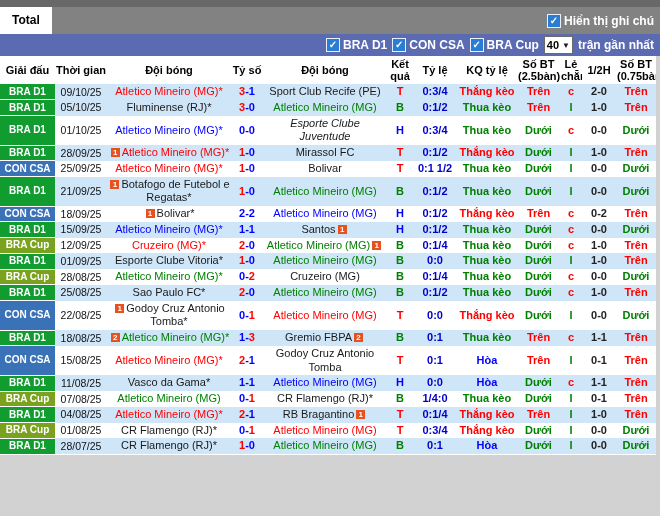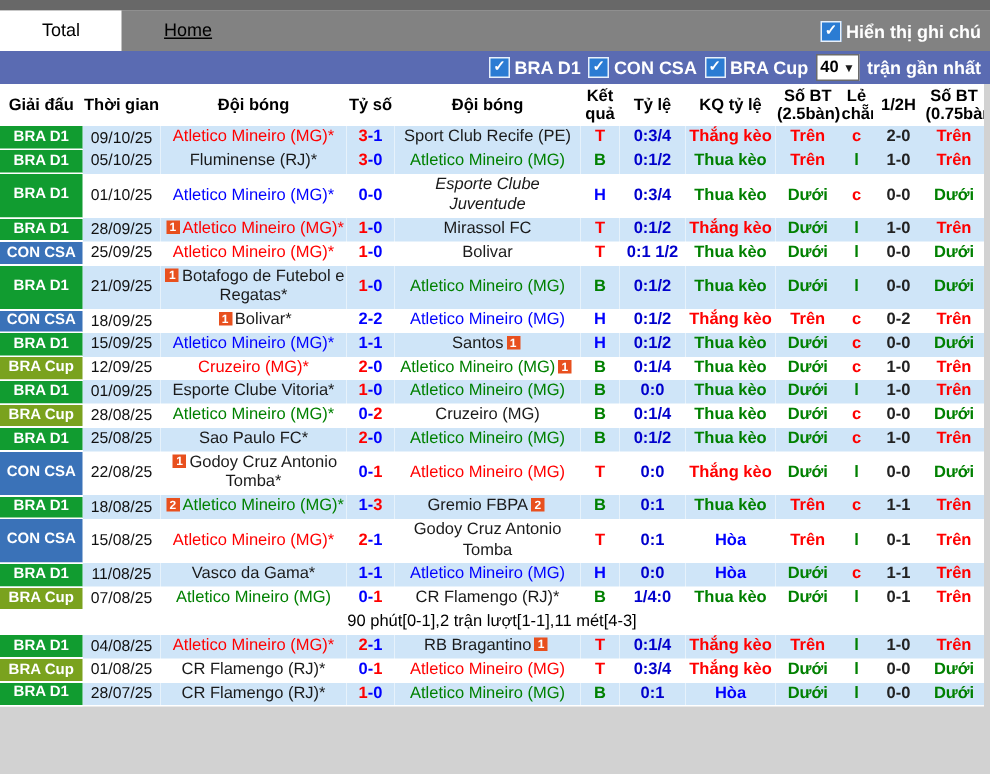--- a/index.html
+++ b/index.html
@@ -5,21 +5,21 @@
   html,body{margin:0;padding:0;}
   body{
     width:660px;height:516px;overflow:hidden;
     background:#d2d2d2;
     font-family:"Liberation Sans",sans-serif;
     -webkit-font-smoothing:antialiased;
   }
   .topstrip{height:7px;background:#686868;}
   .titlebar{height:27px;background:#828282;display:flex;align-items:stretch;}
   .page-title{font-weight:bold;font-size:12px;color:#000;line-height:27px;padding:0 8px 0 8px;white-space:nowrap;}
-  .tab{font-weight:normal;font-size:12px;color:#000;line-height:27px;padding:0 28px;cursor:pointer;white-space:nowrap;}
+  .tab{font-weight:bold;font-size:12px;color:#000;line-height:27px;padding:0 12px;cursor:pointer;white-space:nowrap;}
   .tab.active{background:#ffffff;}
   .tab.plain{text-decoration:underline;}
   .notes-toggle{margin-left:auto;display:flex;align-items:center;gap:3px;padding-right:6px;color:#fff;font-weight:bold;font-size:12px;}
   .cb{width:12px;height:12px;background:#2b7cd3;border:1px solid #e8f0fa;color:#fff;
       font-size:10px;line-height:12px;text-align:center;display:inline-block;cursor:pointer;flex:0 0 auto;}
   .filterbar{height:22px;background:#5a6bb2;display:flex;align-items:center;justify-content:flex-end;
       gap:5px;color:#fff;font-weight:bold;font-size:12px;padding-right:6px;}
   .filter-item{display:flex;align-items:center;gap:3px;}
   .count-select{background:#fff;color:#000;border:1px solid #6b6b6b;font-size:11px;font-weight:bold;
       height:16px;display:inline-flex;align-items:center;padding:0 2px;gap:3px;cursor:pointer;}
@@ -40,21 +40,20 @@
   .ad-link{background:#0000a0;color:#ffffff;font-weight:bold;font-size:11px;padding:0 3px;cursor:pointer;white-space:nowrap;}
   tr.noterow td{background:#fff;color:#000;font-size:11px;padding:1px 0;}
 </style>
 </head>
 <body>
 
 <div class="topstrip"></div>
 
 <div class="titlebar">
   <div class="tab active">Total</div>
-  <div class="tab plain">Home</div>
   <div class="notes-toggle">
     <span class="cb">✓</span>
     <span>Hiển thị ghi chú</span>
   </div>
 </div>
 
 <div class="filterbar" id="filterbar">
 
   <span class="filter-item">
       <span class="cb">✓</span>
@@ -338,23 +337,20 @@
         <td class="bold"><span style="color: rgb(0, 0, 255);">0</span><span style="color: rgb(0, 0, 255);">-</span><span style="color: rgb(255, 0, 0);">1</span></td>
         <td><span class="team" style="color: rgb(26, 26, 26);">CR Flamengo (RJ)*</span></td>
         <td class="bold" style="color: rgb(0, 128, 0);">B</td>
         <td class="bold" style="color: rgb(0, 0, 204);">1/4:0</td>
         <td class="bold" style="color: rgb(0, 128, 0);">Thua kèo</td>
         <td class="bold" style="color: rgb(0, 128, 0);">Dưới</td>
         <td class="bold" style="color: rgb(0, 128, 0);">l</td>
         <td class="bold" style="color: rgb(34, 34, 34);">0-1</td>
         <td class="bold" style="color: rgb(255, 0, 0);">Trên</td>
       </tr>
-      <tr class="noterow">
-        <td colspan="12">90 phút[0-1],2 trận lượt[1-1],11 mét[4-3]</td>
-      </tr>
       <tr style="background: rgb(207, 229, 248);">
         <td class="badge lg-d1">BRA D1</td>
         <td class="date">04/08/25</td>
         <td><span class="team" style="color: rgb(255, 0, 0);">Atletico Mineiro (MG)*</span></td>
         <td class="bold"><span style="color: rgb(255, 0, 0);">2</span><span style="color: rgb(0, 0, 255);">-</span><span style="color: rgb(0, 0, 255);">1</span></td>
         <td><span class="team" style="color: rgb(26, 26, 26);">RB Bragantino</span><span class="card">1</span></td>
         <td class="bold" style="color: rgb(255, 0, 0);">T</td>
         <td class="bold" style="color: rgb(0, 0, 204);">0:1/4</td>
         <td class="bold" style="color: rgb(255, 0, 0);">Thắng kèo</td>
         <td class="bold" style="color: rgb(255, 0, 0);">Trên</td>

